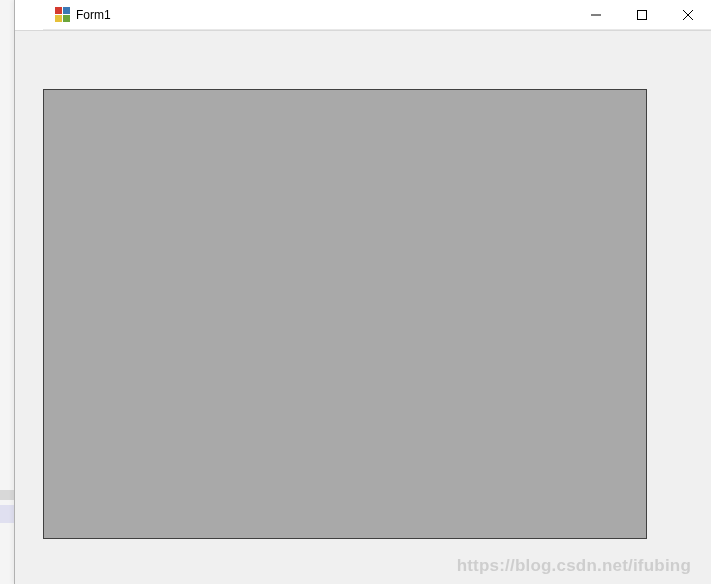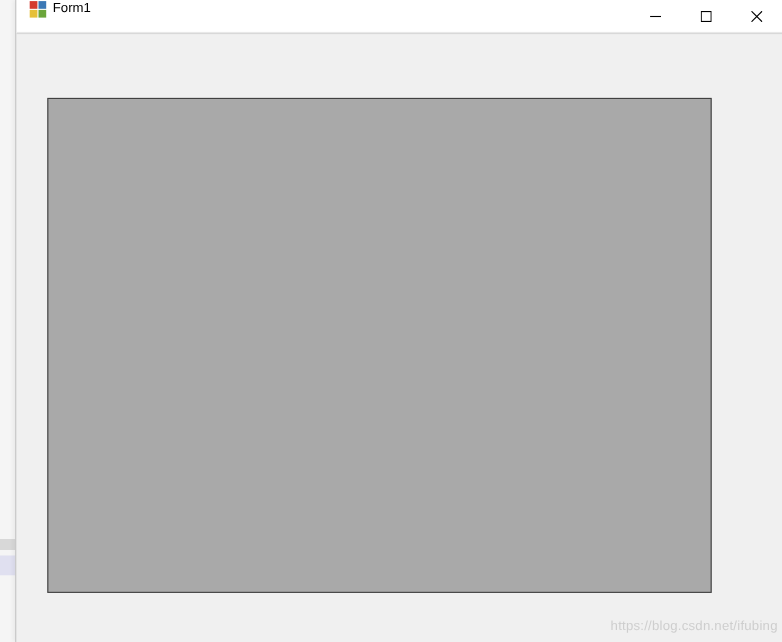--- a/index.html
+++ b/index.html
@@ -46,22 +46,24 @@
       width: 697px;
       height: 584px;
       background: #ffffff;
       border-left: 1px solid #b0b0b0;
       box-shadow: -2px 0 4px rgba(0,0,0,0.05);
     }
     .titlebar {
       height: 30px;
       background: #ffffff;
       display: flex;
+      align-items: center;
       padding-left: 11px;
       border-bottom: 1px solid #e8e8e8;
+      margin-left: 28px;
     }
     .app-icon {
       width: 16px;
       height: 16px;
       margin-right: 6px;
       display: flex;
       flex-wrap: wrap;
     }
     .app-icon-quad {
       width: 7px;
@@ -109,26 +111,27 @@
       position: absolute;
       left: 28px;
       top: 58px;
       width: 604px;
       height: 450px;
       background: #a9a9a9;
       border: 1px solid #404040;
     }
     .watermark {
       position: absolute;
-      right: 4px;
+      right: 20px;
       bottom: 8px;
-      font-size: 12px;
+      font-size: 17px;
       color: rgba(120,120,120,0.28);
       letter-spacing: 0.2px;
       user-select: none;
+      font-weight: bold;
     }
   </style>
 </head>
 <body>
 
 <div class="background-strip">
   <div class="bg-box1"></div>
   <div class="bg-box2"></div>
 </div>
 

